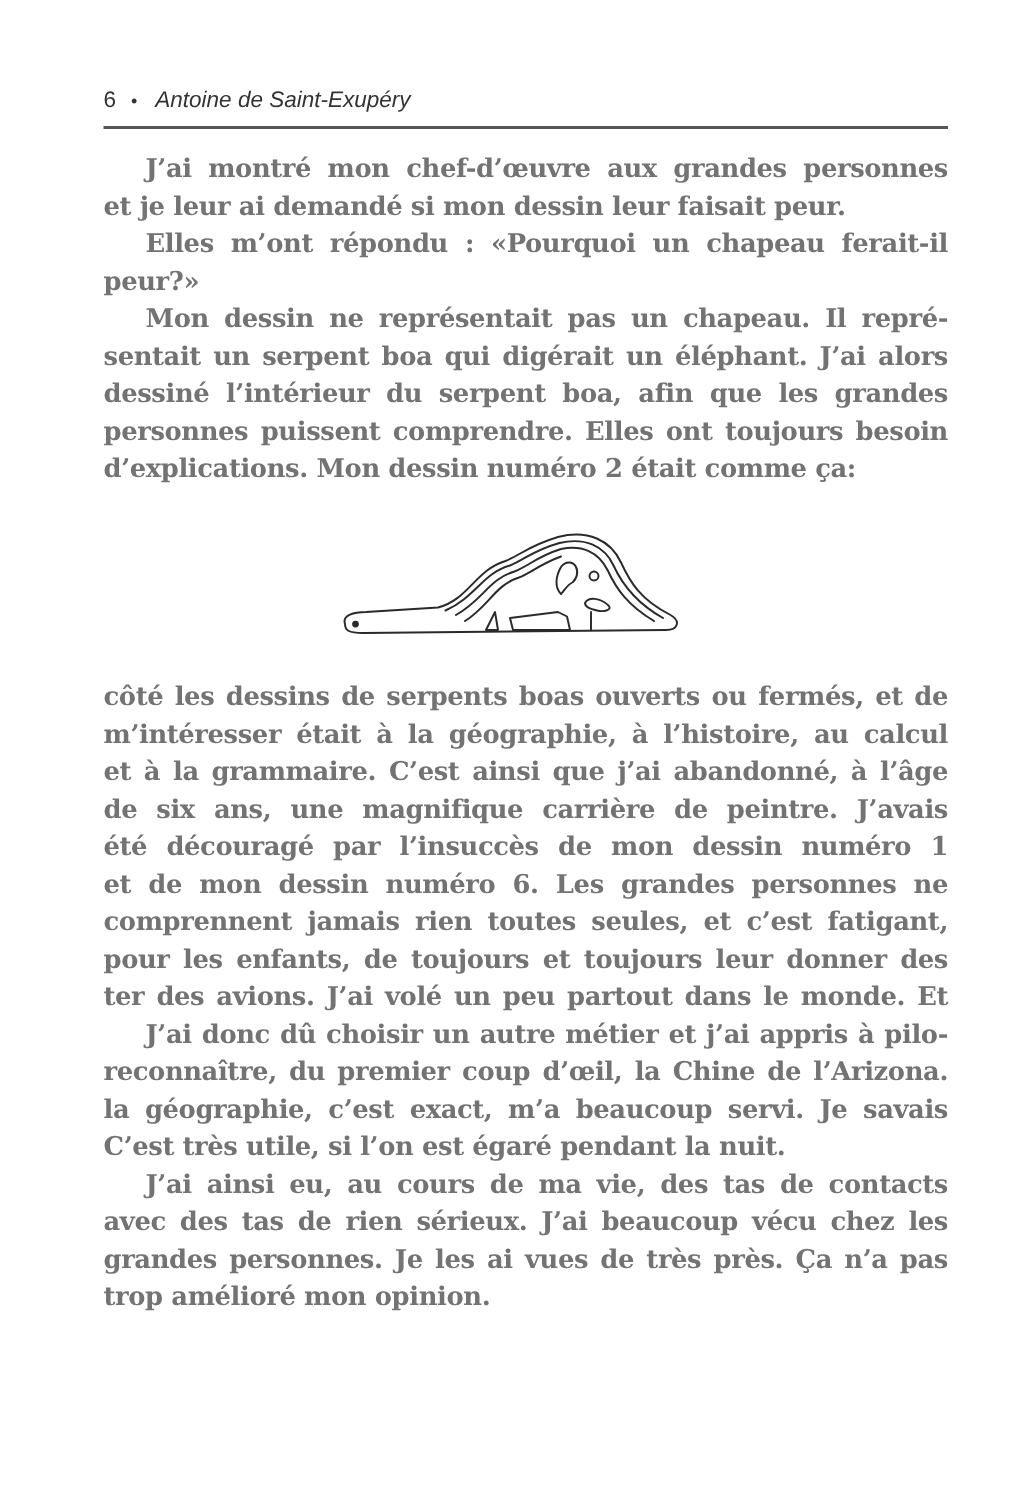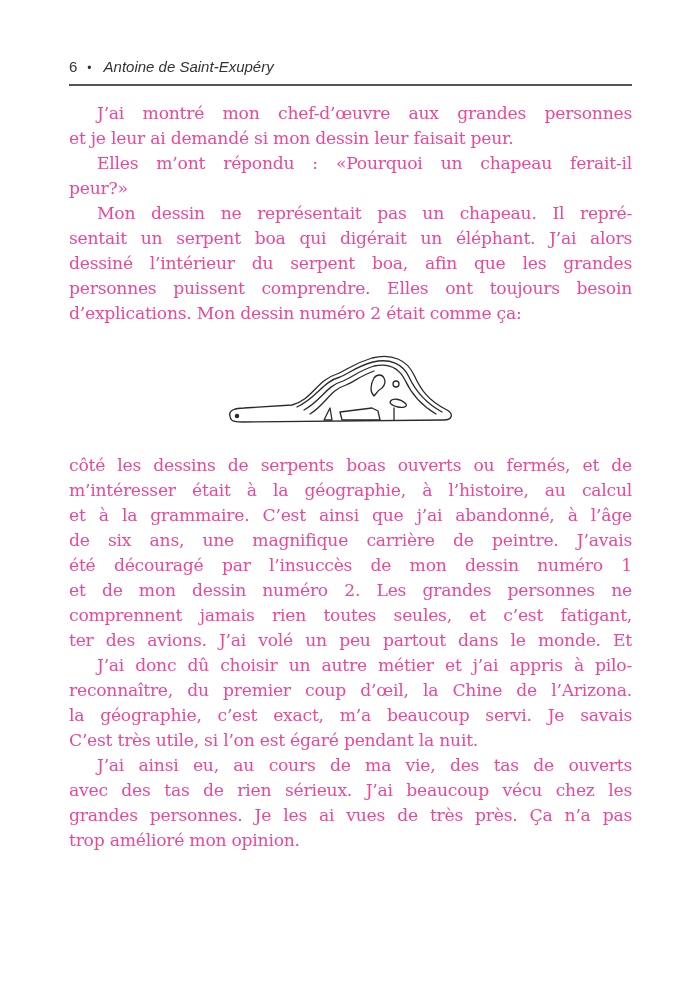--- a/index.html
+++ b/index.html
@@ -12,22 +12,23 @@
       position: absolute; left: 69px; top: 58px; width: 563px;
       font-family: "Liberation Sans", sans-serif; font-size: 15px; color: #333;
       display: flex; align-items: baseline;
     }
     .header .num { margin-right: 10px; }
     .header .bullet { margin-right: 12px; font-size: 12px; }
     .header .author { font-style: italic; }
     .rule { position: absolute; left: 69px; top: 84px; width: 563px; height: 1.5px; background: #555; }
     .text {
       position: absolute; left: 69px; width: 563px;
-      font-family: "DejaVu Serif", serif; font-size: 17.2px; line-height: 25px; color: #ec4899;
+      font-family: "DejaVu Serif", serif; font-size: 17.2px; line-height: 25px; color: #737373;
       letter-spacing: -0.25px;
+      font-weight: bold;
     }
     .line { white-space: nowrap; height: 25px; display: block; text-align: justify; text-align-last: justify; }
     .line.last { text-align-last: left; }
     .line.indent { padding-left: 28px; }
     .block1 { top: 101px; }
     .block2 { top: 453px; }
     .drawing { position: absolute; left: 222px; top: 350px; width: 240px; height: 80px; }
   </style>
 </head>
 <body>
@@ -74,25 +75,26 @@
       <circle cx="15" cy="66" r="1.6" fill="#2a2a2a"></circle>
     </g>
   </svg>
 
   <div class="text block2">
       <span class="line">côté les dessins de serpents boas ouverts ou fermés, et de</span>
       <span class="line">m’intéresser était à la géographie, à l’histoire, au calcul</span>
       <span class="line">et à la grammaire. C’est ainsi que j’ai abandonné, à l’âge</span>
       <span class="line">de six ans, une magnifique carrière de peintre. J’avais</span>
       <span class="line">été découragé par l’insuccès de mon dessin numéro 1</span>
-      <span class="line">et de mon dessin numéro 2. Les grandes personnes ne</span>
+      <span class="line">et de mon dessin numéro 6. Les grandes personnes ne</span>
       <span class="line">comprennent jamais rien toutes seules, et c’est fatigant,</span>
+      <span class="line">pour les enfants, de toujours et toujours leur donner des</span>
       <span class="line">ter des avions. J’ai volé un peu partout dans le monde. Et</span>
       <span class="line indent">J’ai donc dû choisir un autre métier et j’ai appris à pilo-</span>
       <span class="line">reconnaître, du premier coup d’œil, la Chine de l’Arizona.</span>
       <span class="line">la géographie, c’est exact, m’a beaucoup servi. Je savais</span>
       <span class="line last">C’est très utile, si l’on est égaré pendant la nuit.</span>
-      <span class="line indent">J’ai ainsi eu, au cours de ma vie, des tas de ouverts</span>
+      <span class="line indent">J’ai ainsi eu, au cours de ma vie, des tas de contacts</span>
       <span class="line">avec des tas de rien sérieux. J’ai beaucoup vécu chez les</span>
       <span class="line">grandes personnes. Je les ai vues de très près. Ça n’a pas</span>
       <span class="line last">trop amélioré mon opinion.</span>
     </div>
 </div>
 
 </body></html>

